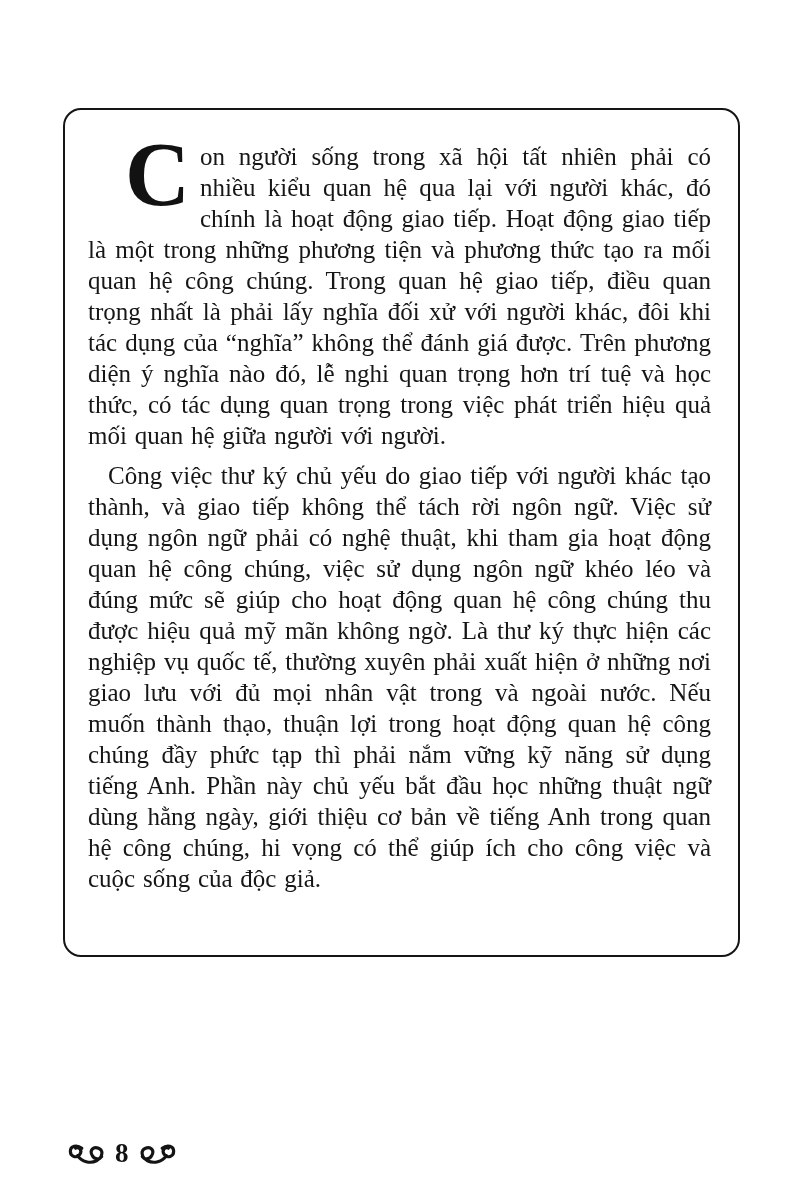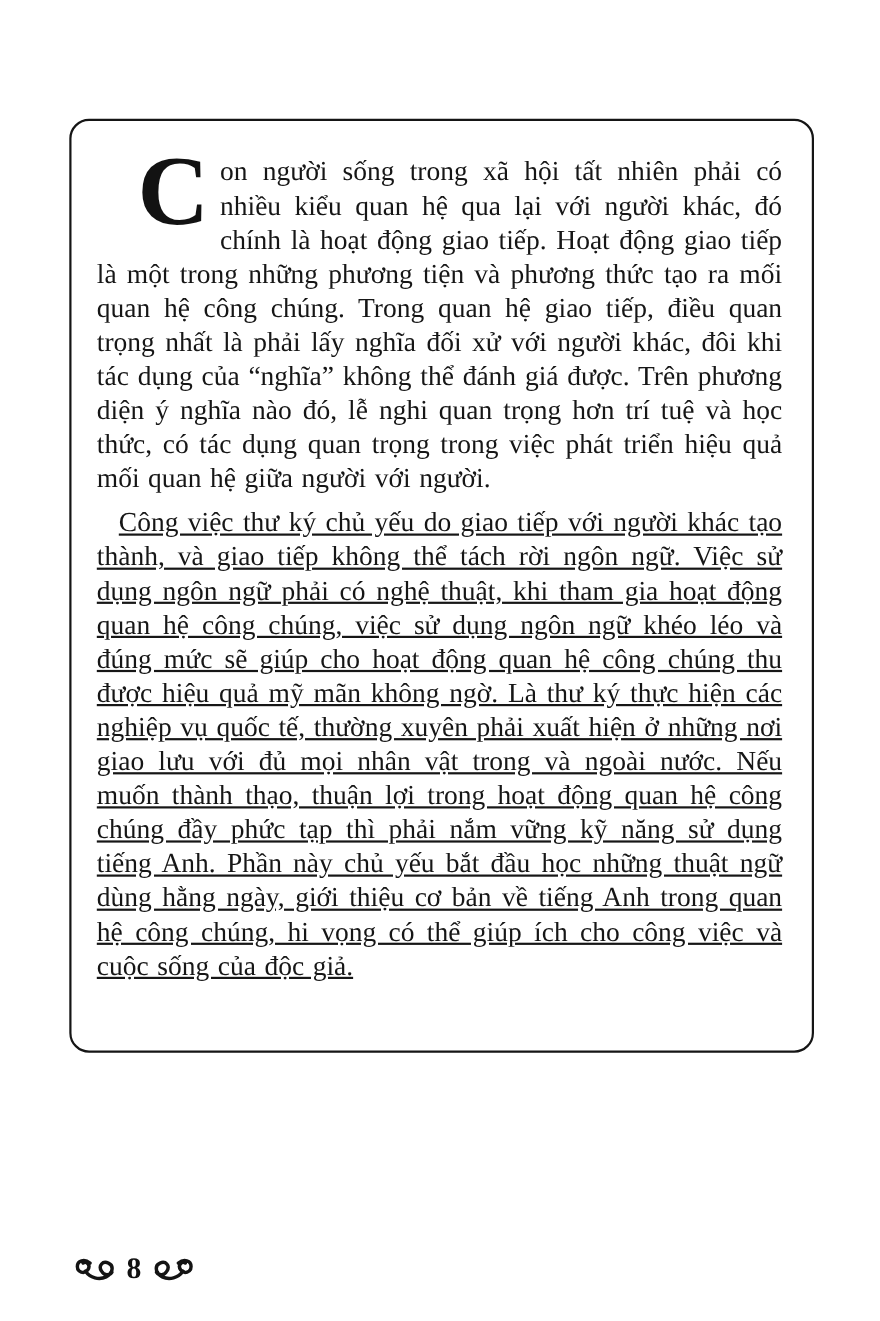--- a/index.html
+++ b/index.html
@@ -31,21 +31,20 @@
     margin: 0;
     font-size: 25px;
     line-height: 31px;
     text-align: justify;
     color: #161616;
     word-spacing: 1.5px;
   }
   .para-second {
     margin-top: 9px;
     text-indent: 20px;
-    text-decoration: underline;
   }
   .dropcap {
     float: left;
     font-size: 90px;
     line-height: 60px;
     height: 60px;
     font-weight: bold;
     color: #121212;
     margin: 4px 10px 2px 37px;
   }

